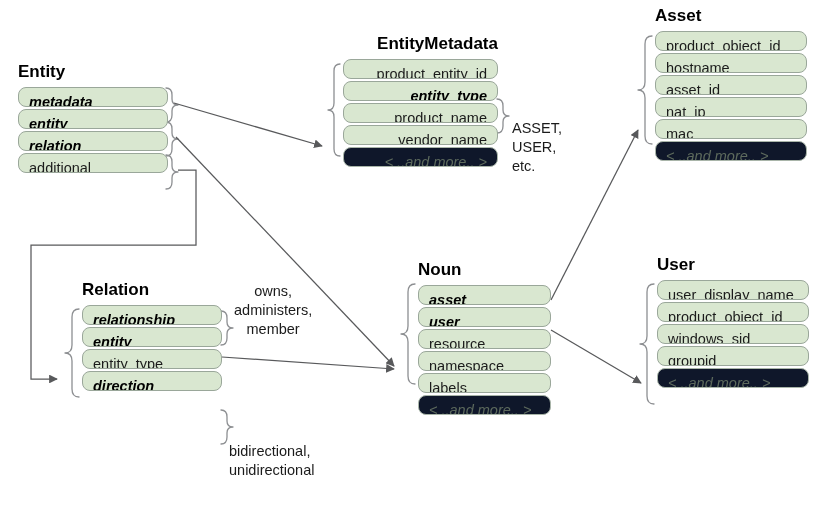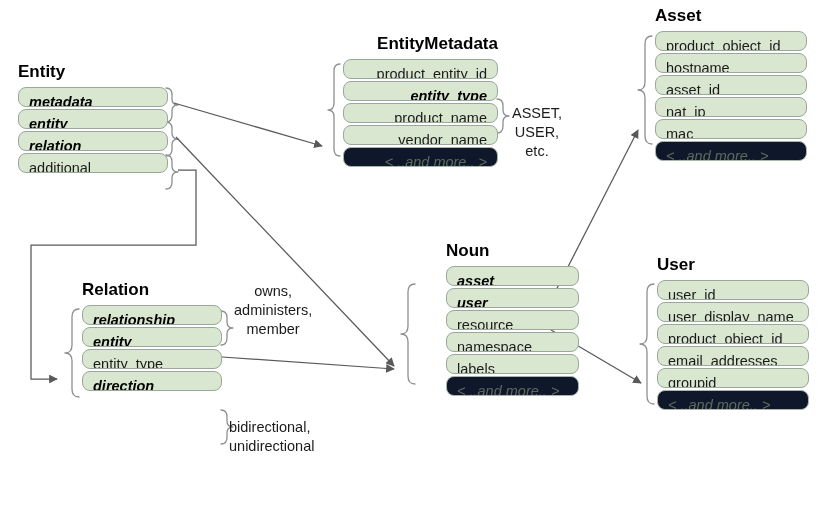--- a/index.html
+++ b/index.html
@@ -154,48 +154,47 @@
   <div class="entity-group" style="left:82px; top:280px; width:140px;">
     <div class="group-title" style="text-align:left; padding-left:-0px;">Relation</div>
     <div class="rows">
         <div class="row bold">relationship</div>
         <div class="row bold">entity</div>
         <div class="row">entity_type</div>
         <div class="row bold">direction</div>
       </div>
   </div>
 
-  <div class="entity-group" style="left:418px; top:241px; width:133px;margin-left:28px;">
+  <div class="entity-group" style="left:418px; top:260px; width:133px;">
     <div class="group-title">Noun</div>
     <div class="rows">
         <div class="row bold">asset</div>
         <div class="row bold">user</div>
         <div class="row">resource</div>
         <div class="row">namespace</div>
         <div class="row">labels</div>
         <div class="row more">&lt; ..and more.. &gt;</div>
       </div>
   </div>
 
   <div class="entity-group" style="left:657px; top:255px; width:152px;">
     <div class="group-title">User</div>
     <div class="rows">
-        <div class="row">user_id</div>
         <div class="row">user_display_name</div>
         <div class="row">product_object_id</div>
-        <div class="row">email_addresses</div>
+        <div class="row">windows_sid</div>
         <div class="row">groupid</div>
         <div class="row more">&lt; ..and more.. &gt;</div>
       </div>
   </div>
 
-  <div class="note" style="left:512px; top:104px;text-align:center;">ASSET,
+  <div class="note" style="left:512px; top:119px;">ASSET,
 USER,
 etc.</div>
 
   <div class="note" style="left:234px; top:282px;text-align:center;">owns,
 administers,
 member</div>
 
-  <div class="note" style="left:229px; top:418px;">bidirectional,
+  <div class="note" style="left:229px; top:442px;">bidirectional,
 unidirectional</div>
 
 </div>
 
 </body></html>

